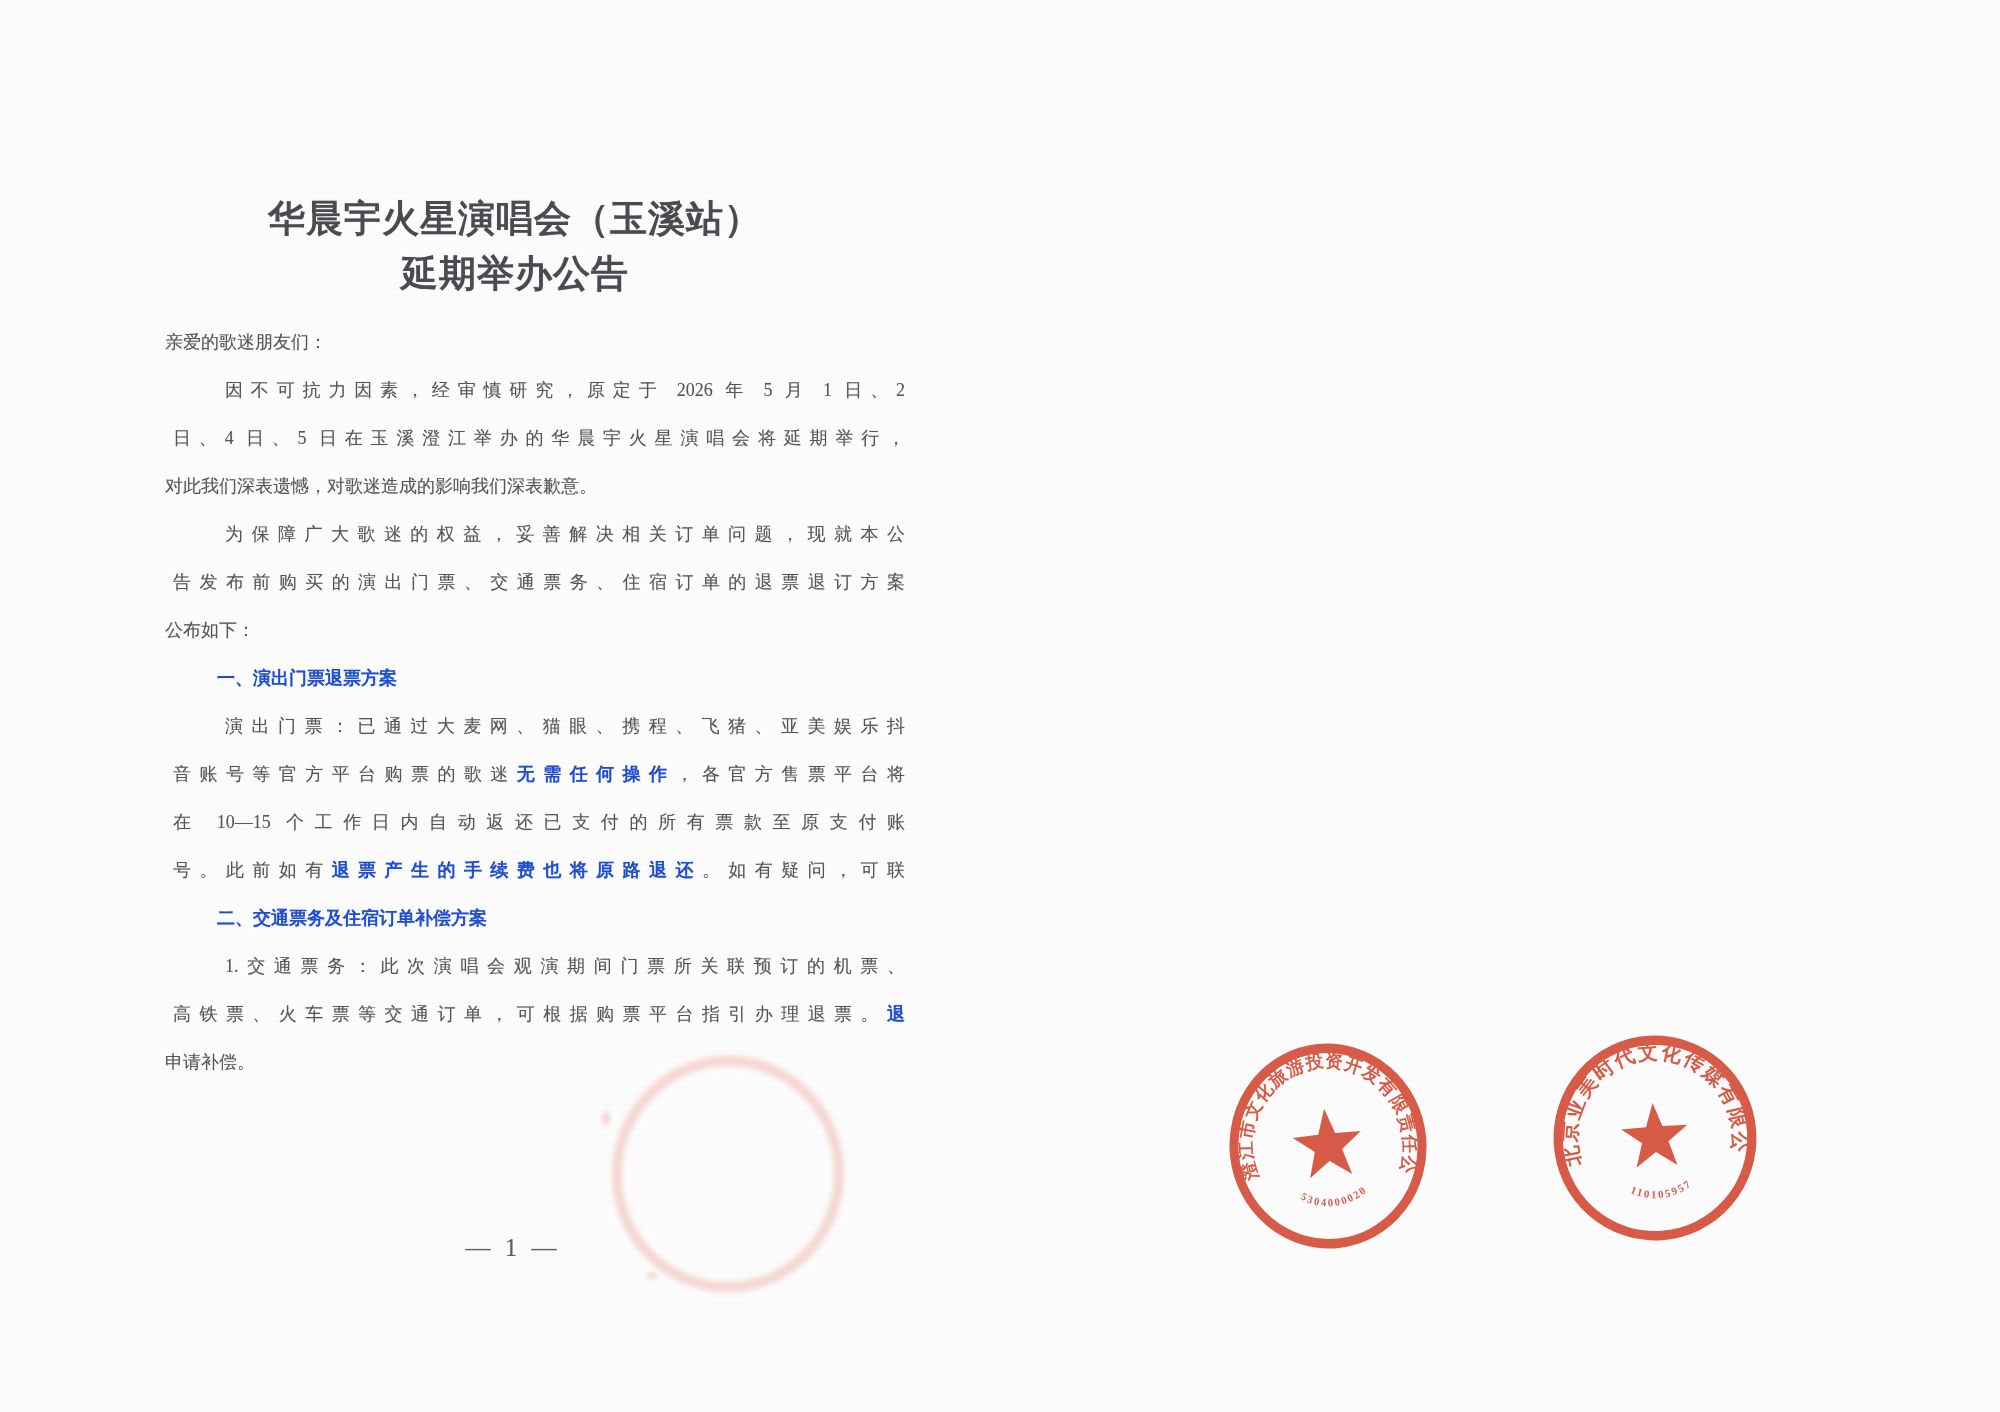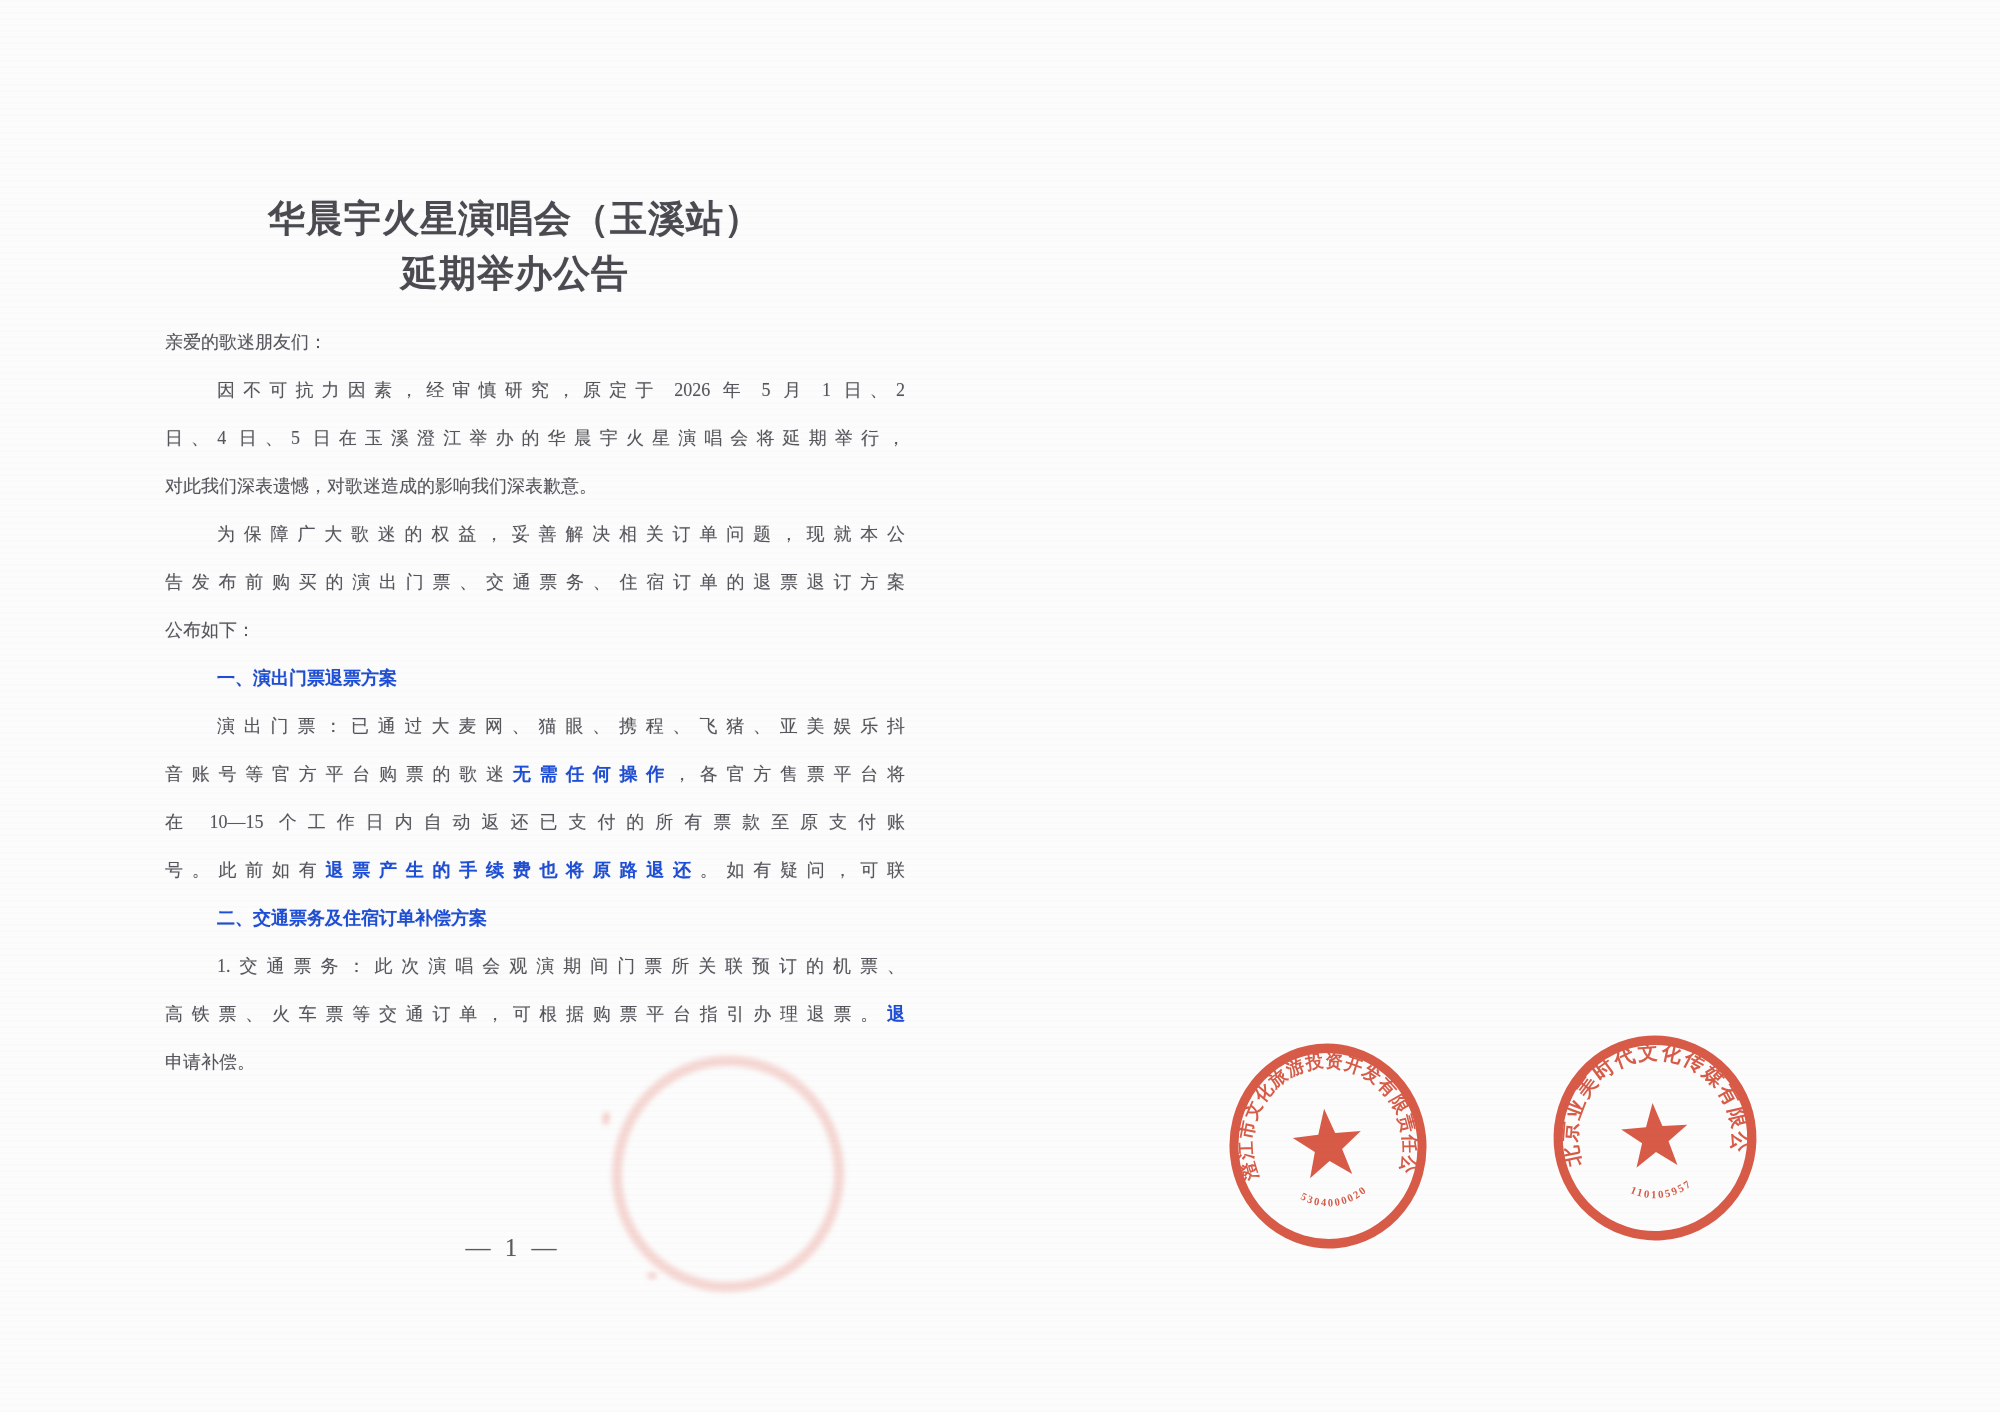--- a/index.html
+++ b/index.html
@@ -25,21 +25,21 @@
 
   .bodycol{position:absolute;}
   #p1-body{left:165px;top:318px;width:740px;}
 
   .line{
     height:48px;line-height:48px;font-size:18px;color:#55565b;
     text-shadow:0 0 1px rgba(95,95,105,0.33);
     white-space:normal;
   }
   .line b{font-weight:700;color:#1d4ed8;}
-  .line.j{text-align:justify;text-align-last:justify;}
+  .line.j{text-align:justify;text-align-last:justify;margin-left:8px;}
   .line.ind{text-indent:52px;}
 
   .pagenum{
     position:absolute;width:740px;text-align:center;font-size:25px;
     letter-spacing:4px;color:#5a5b60;text-shadow:0 0 1px rgba(95,95,105,0.3);
   }
   #pagenum-1{left:143px;top:1234px;}
 
   .seal{position:absolute;mix-blend-mode:multiply;opacity:0.88;}
   #seal-left{left:1228px;top:1042px;width:200px;height:208px;transform:rotate(-6deg);}

